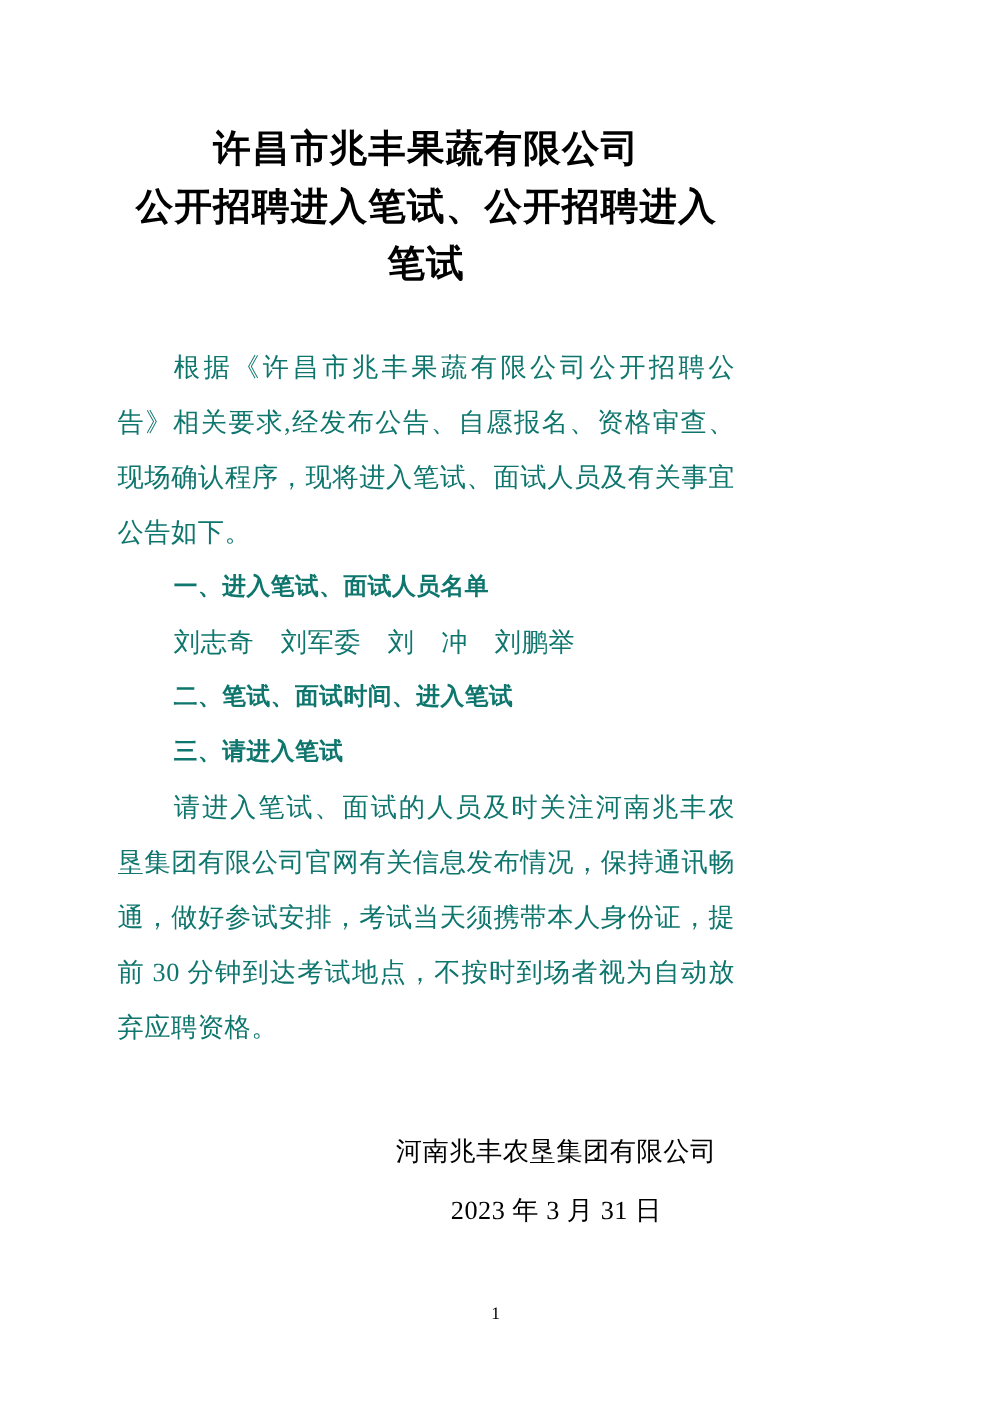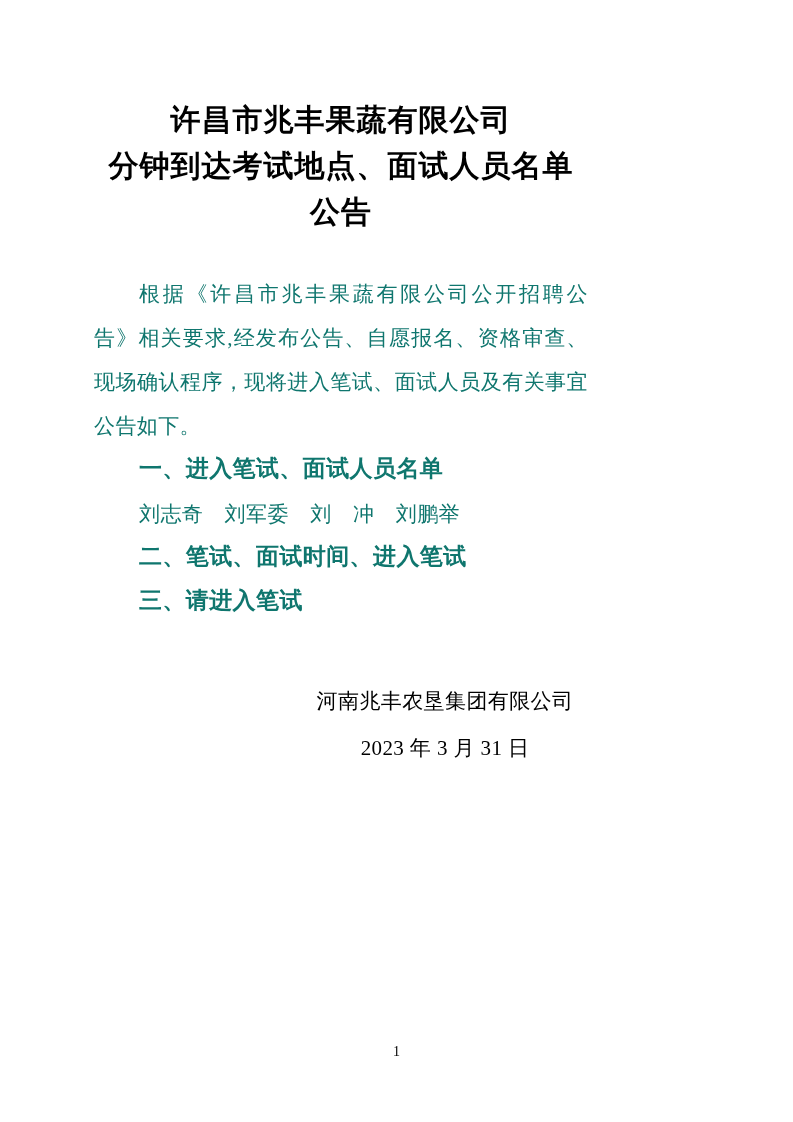--- a/index.html
+++ b/index.html
@@ -41,23 +41,23 @@
   }
   .para {
     margin: 0;
     text-align: justify;
     text-justify: inter-character;
     text-indent: 45px;
   }
   .heading {
     margin: 0;
     padding-left: 45px;
-    font-family: Liberation Mono, monospace;
+    font-family: Liberation Sans, sans-serif;
     font-weight: bold;
-    font-size: 23px;
+    font-size: 19px;
     line-height: 44px;
   }
   .plain-line {
     margin: 0;
     padding-left: 45px;
   }
   
   .signature {
     margin-top: 54px;
     text-align: center;
@@ -81,38 +81,39 @@
     color: #000000;
   }
 </style>
 </head>
 <body>
 
 <div class="page">
 
   <div class="doc-title">
     <div>许昌市兆丰果蔬有限公司</div>
-    <div>分钟到达考试地点、面试人员名单公告</div>
+    <div>公开招聘进入笔试、公开招聘进入笔试</div>
   </div>
 
   <div class="doc-body">
 
     <p class="para">根据《许昌市兆丰果蔬有限公司公开招聘公告》相关要求,经发布公告、自愿报名、资格审查、现场确认程序，现将进入笔试、面试人员及有关事宜公告如下。</p>
 
     <p class="heading">一、进入笔试、面试人员名单</p>
 
     <p class="plain-line">刘志奇　刘军委　刘　冲　刘鹏举</p>
 
     <p class="heading">二、笔试、面试时间、进入笔试</p>
 
 
 
 
     <p class="heading">三、请进入笔试</p>
 
+    <p class="para">请进入笔试、面试的人员及时关注河南兆丰农垦集团有限公司官网有关信息发布情况，保持通讯畅通，做好参试安排，考试当天须携带本人身份证，提前 30 分钟到达考试地点，不按时到场者视为自动放弃应聘资格。</p>
 
   </div>
 
   <div class="signature">
     <p class="sig-line">河南兆丰农垦集团有限公司</p>
     <p class="sig-line">2023 年 3 月 31 日</p>
   </div>
 
   <div class="footer">
     <span>1</span>

